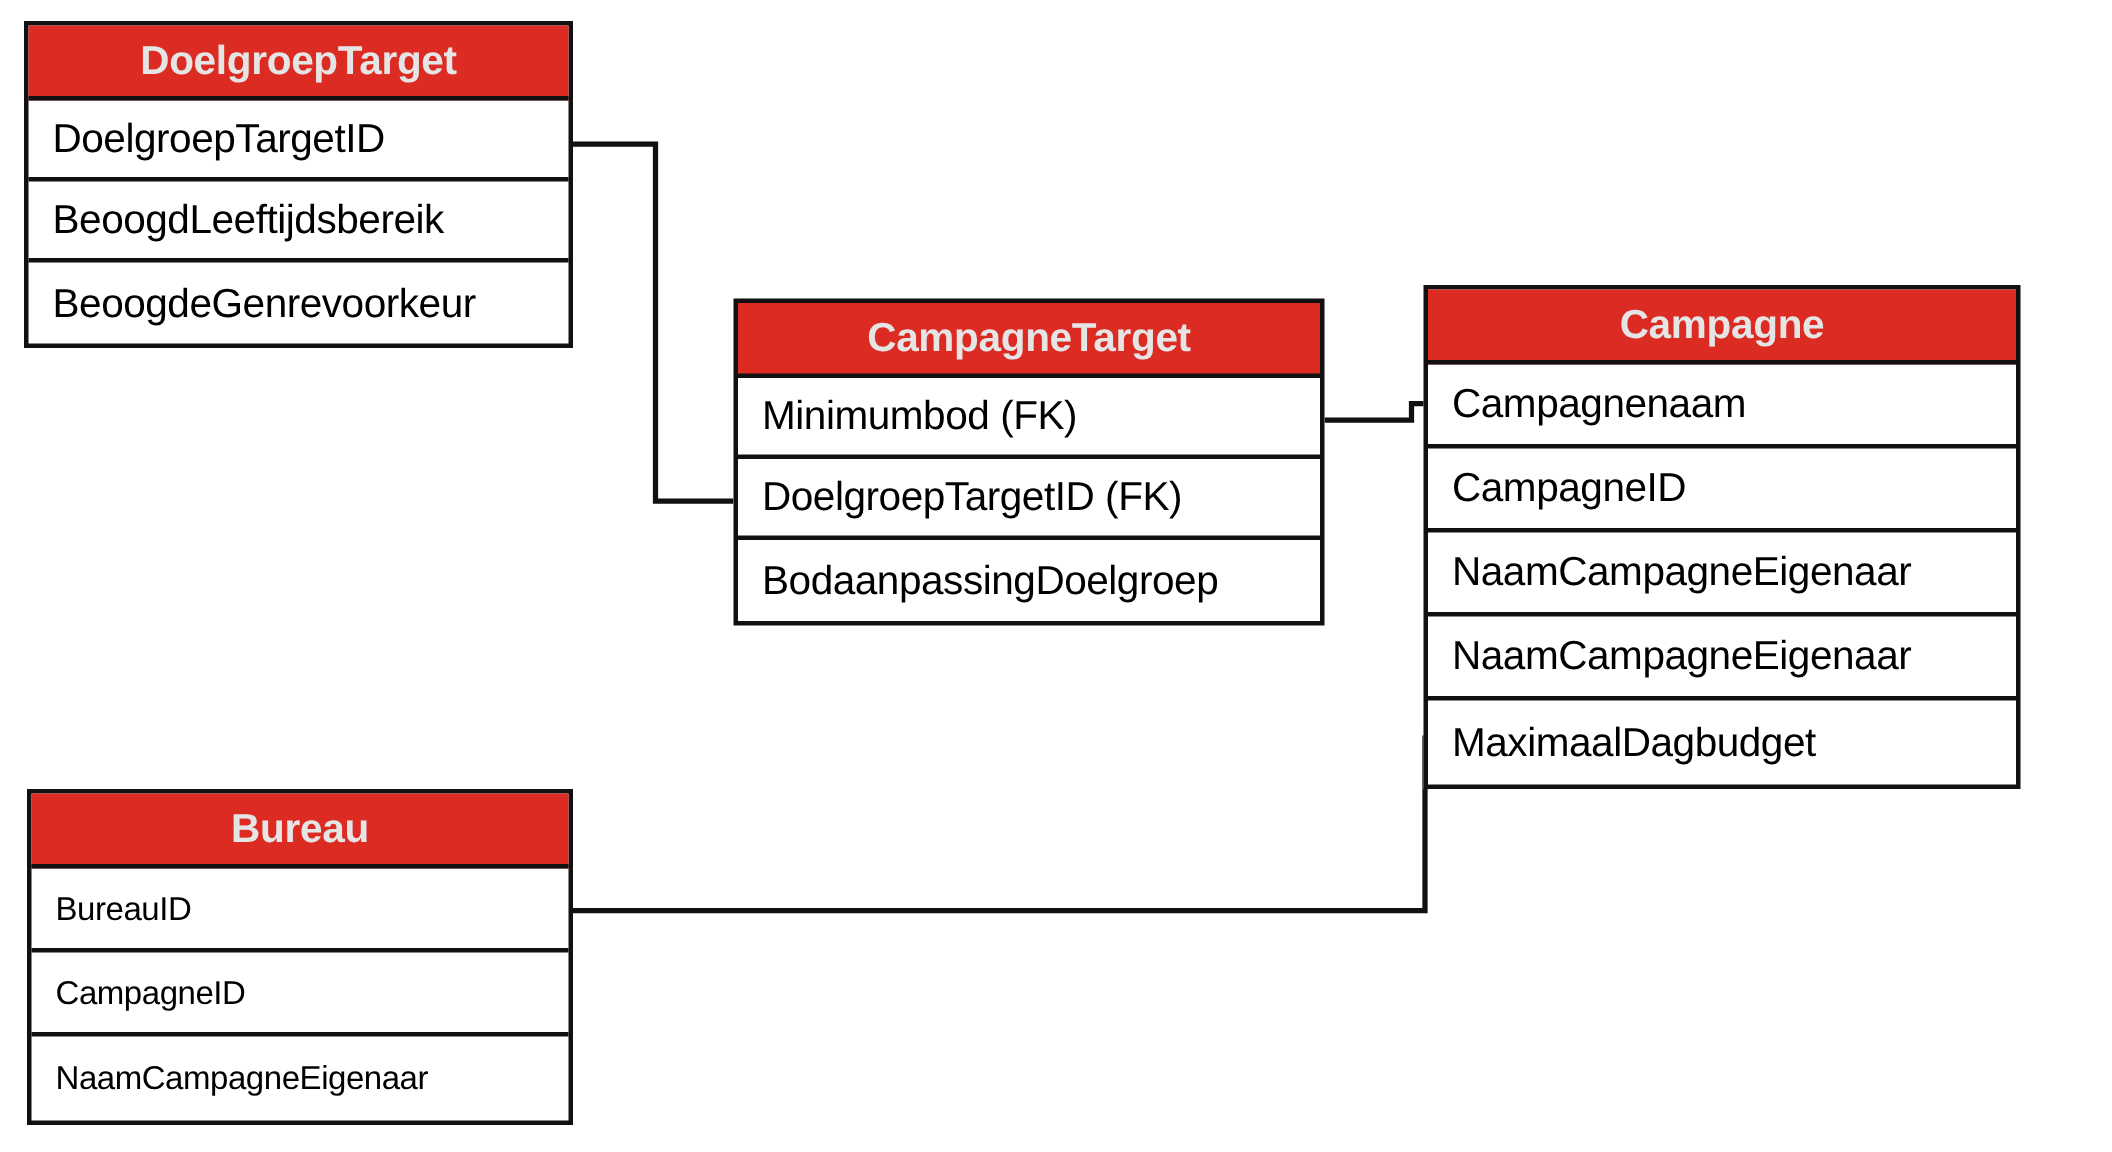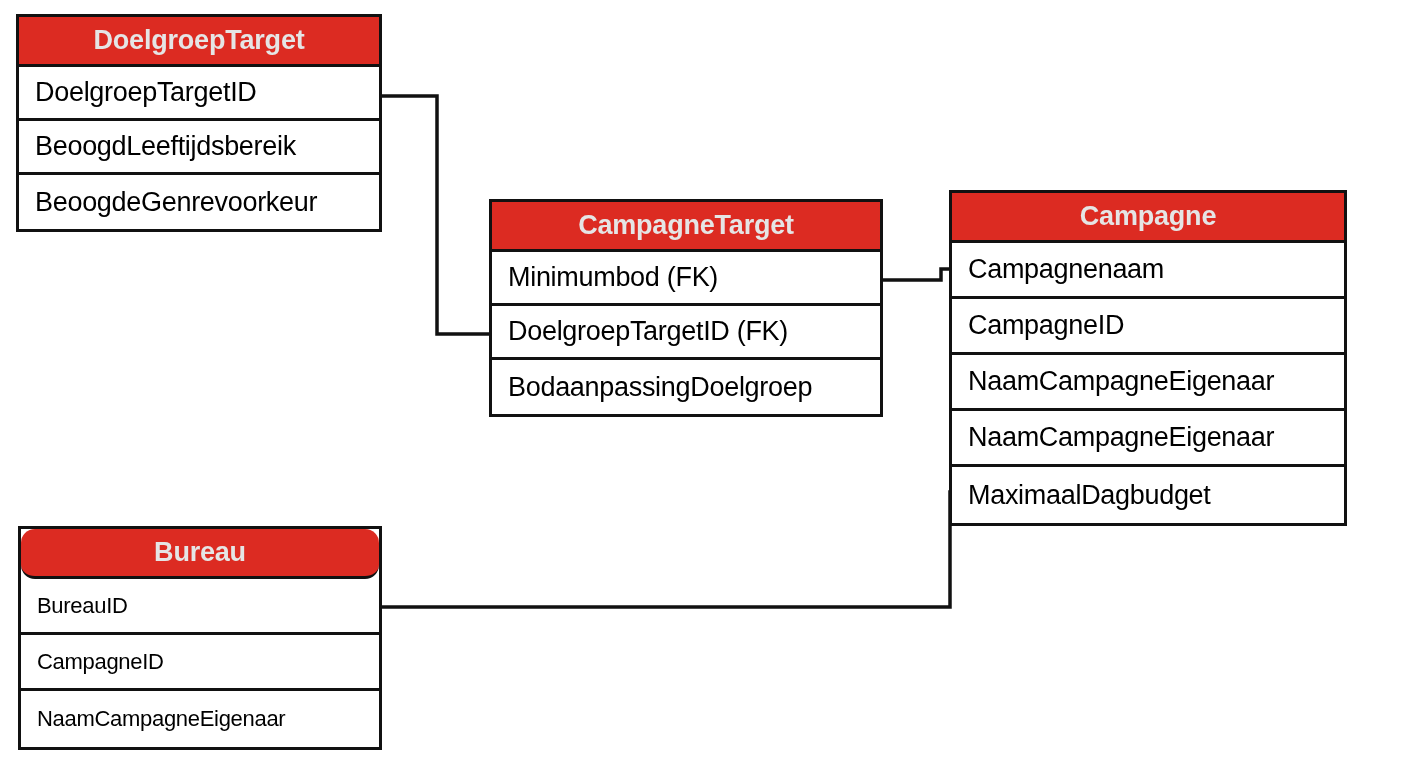--- a/index.html
+++ b/index.html
@@ -70,21 +70,21 @@
 
   .e-campagnetarget { left: 489px; top: 199px; width: 394px; }
   .e-campagnetarget .entity-header { height: 50px; font-size: 27px; text-align: right; }
   .e-campagnetarget .attr-row { height: 54px; font-size: 27px; }
 
   .e-campagne { left: 949px; top: 190px; width: 398px; }
   .e-campagne .entity-header { height: 50px; font-size: 27px; }
   .e-campagne .attr-row { height: 56px; font-size: 27px; }
 
   .e-bureau { left: 18px; top: 526px; width: 364px; }
-  .e-bureau .entity-header { height: 50px; font-size: 27px; border-radius: 14px; }
+  .e-bureau .entity-header { height: 50px; font-size: 27px; }
   .e-bureau .attr-row { height: 56px; font-size: 22px; }
 
   
   .connectors {
     position: absolute;
     left: 0;
     top: 0;
     width: 1408px;
     height: 768px;
     z-index: 1;

